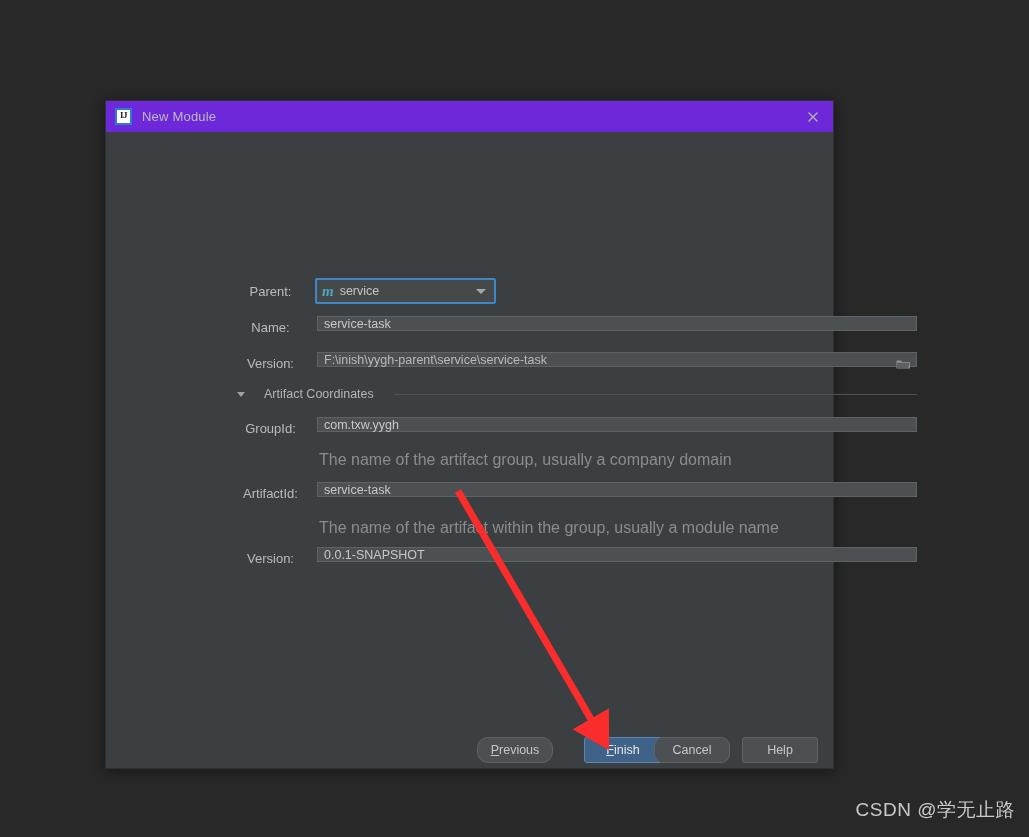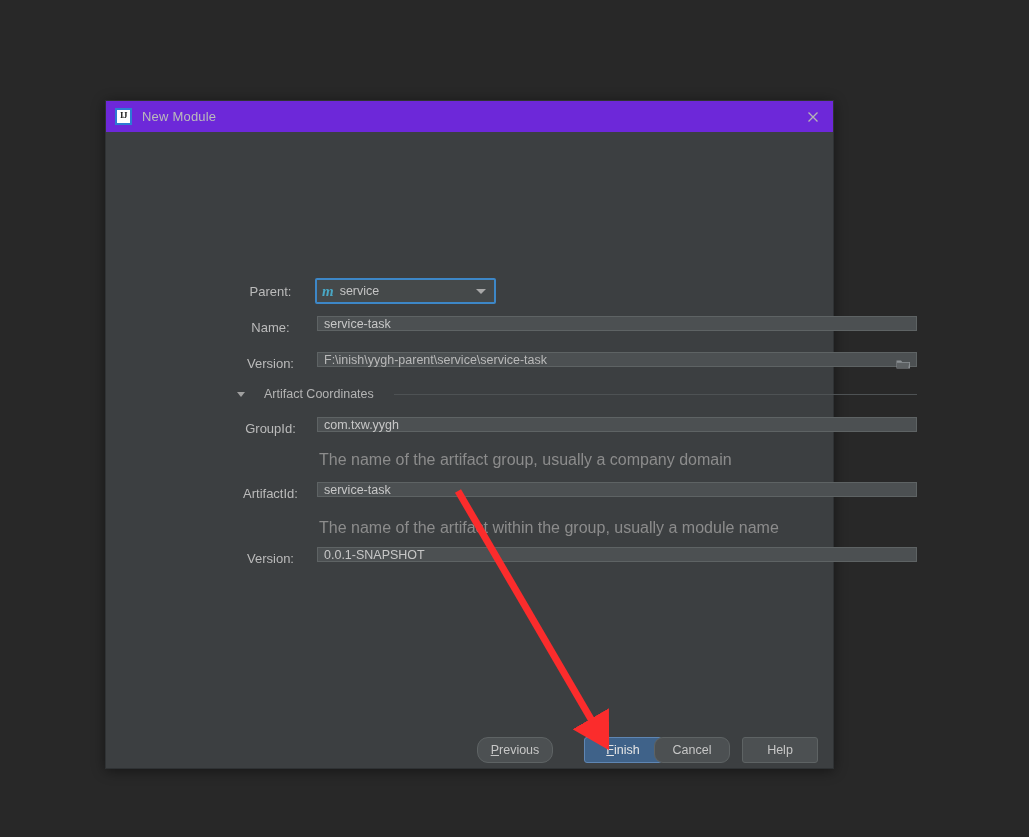--- a/index.html
+++ b/index.html
@@ -333,14 +333,15 @@
 
   <svg class="arrow-layer" viewBox="0 0 1029 837">
     <defs>
       <marker id="ah" markerWidth="6" markerHeight="6" refX="1.2" refY="3" orient="auto" markerUnits="strokeWidth">
         <path d="M0,0 L0,6 L5.2,3 z" fill="#fb2c2c"></path>
       </marker>
     </defs>
     <line x1="458" y1="491" x2="595" y2="726" stroke="#fb2c2c" stroke-width="7" marker-end="url(#ah)"></line>
   </svg>
 
+  <div class="watermark">CSDN @学无止路</div>
 
 </div>
 
 </body></html>

